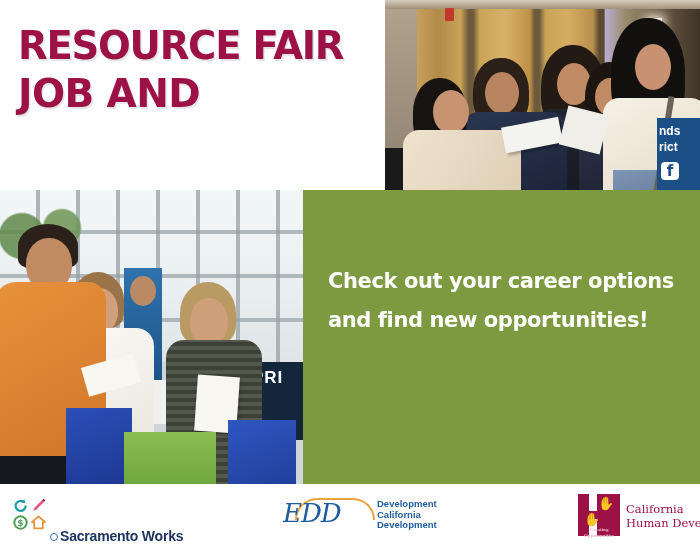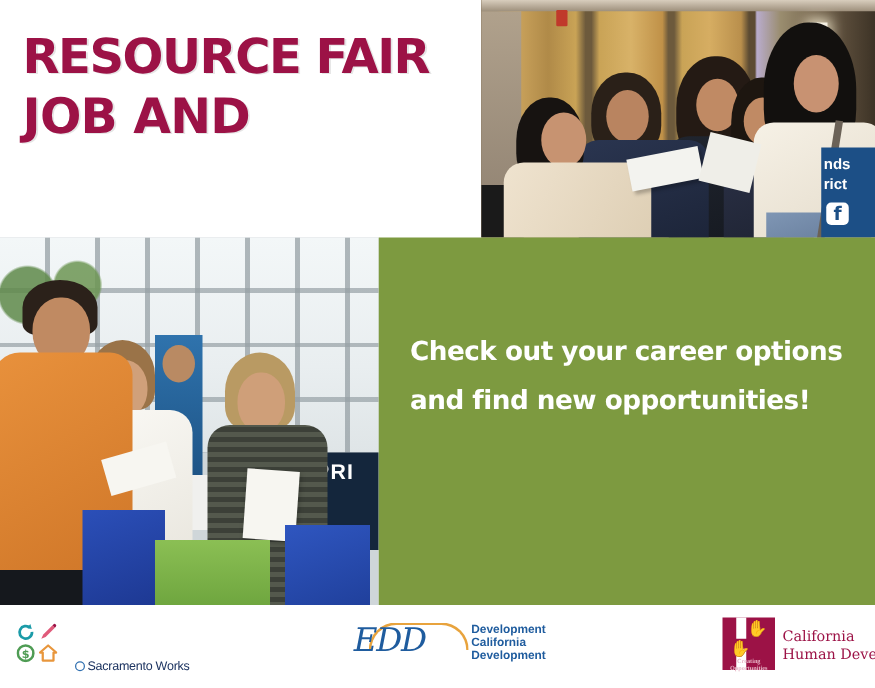--- a/index.html
+++ b/index.html
@@ -335,24 +335,24 @@
   .ic-pencil { left: 19px; top: 0; }
   .ic-dollar { left: 1px;  top: 17px; }
   .ic-house  { left: 19px; top: 17px; }
   .seta-word {
     position: absolute; left: 44px; top: -2px;
     color: #1d3461;
     font-family: "DejaVu Sans", sans-serif;
     font-weight: bold; font-size: 32px; letter-spacing: -1px;
   }
   .seta-tag {
-    position: absolute; left: 48px; top: 32px;
+    position: absolute; left: 38px; top: 32px;
     color: #1d3461;
     font-family: "Liberation Sans", sans-serif;
-    font-weight: normal; font-size: 10px; letter-spacing: -0.2px;
+    font-weight: bold; font-size: 14px; letter-spacing: -0.2px;
     white-space: nowrap;
   }
   .seta-tag .dot {
     display: inline-block; width: 6px; height: 6px;
     border: 1.4px solid #2f6fb0; border-radius: 50%;
     margin-right: 2px; vertical-align: middle;
   }
 
   
   .logo-edd {

